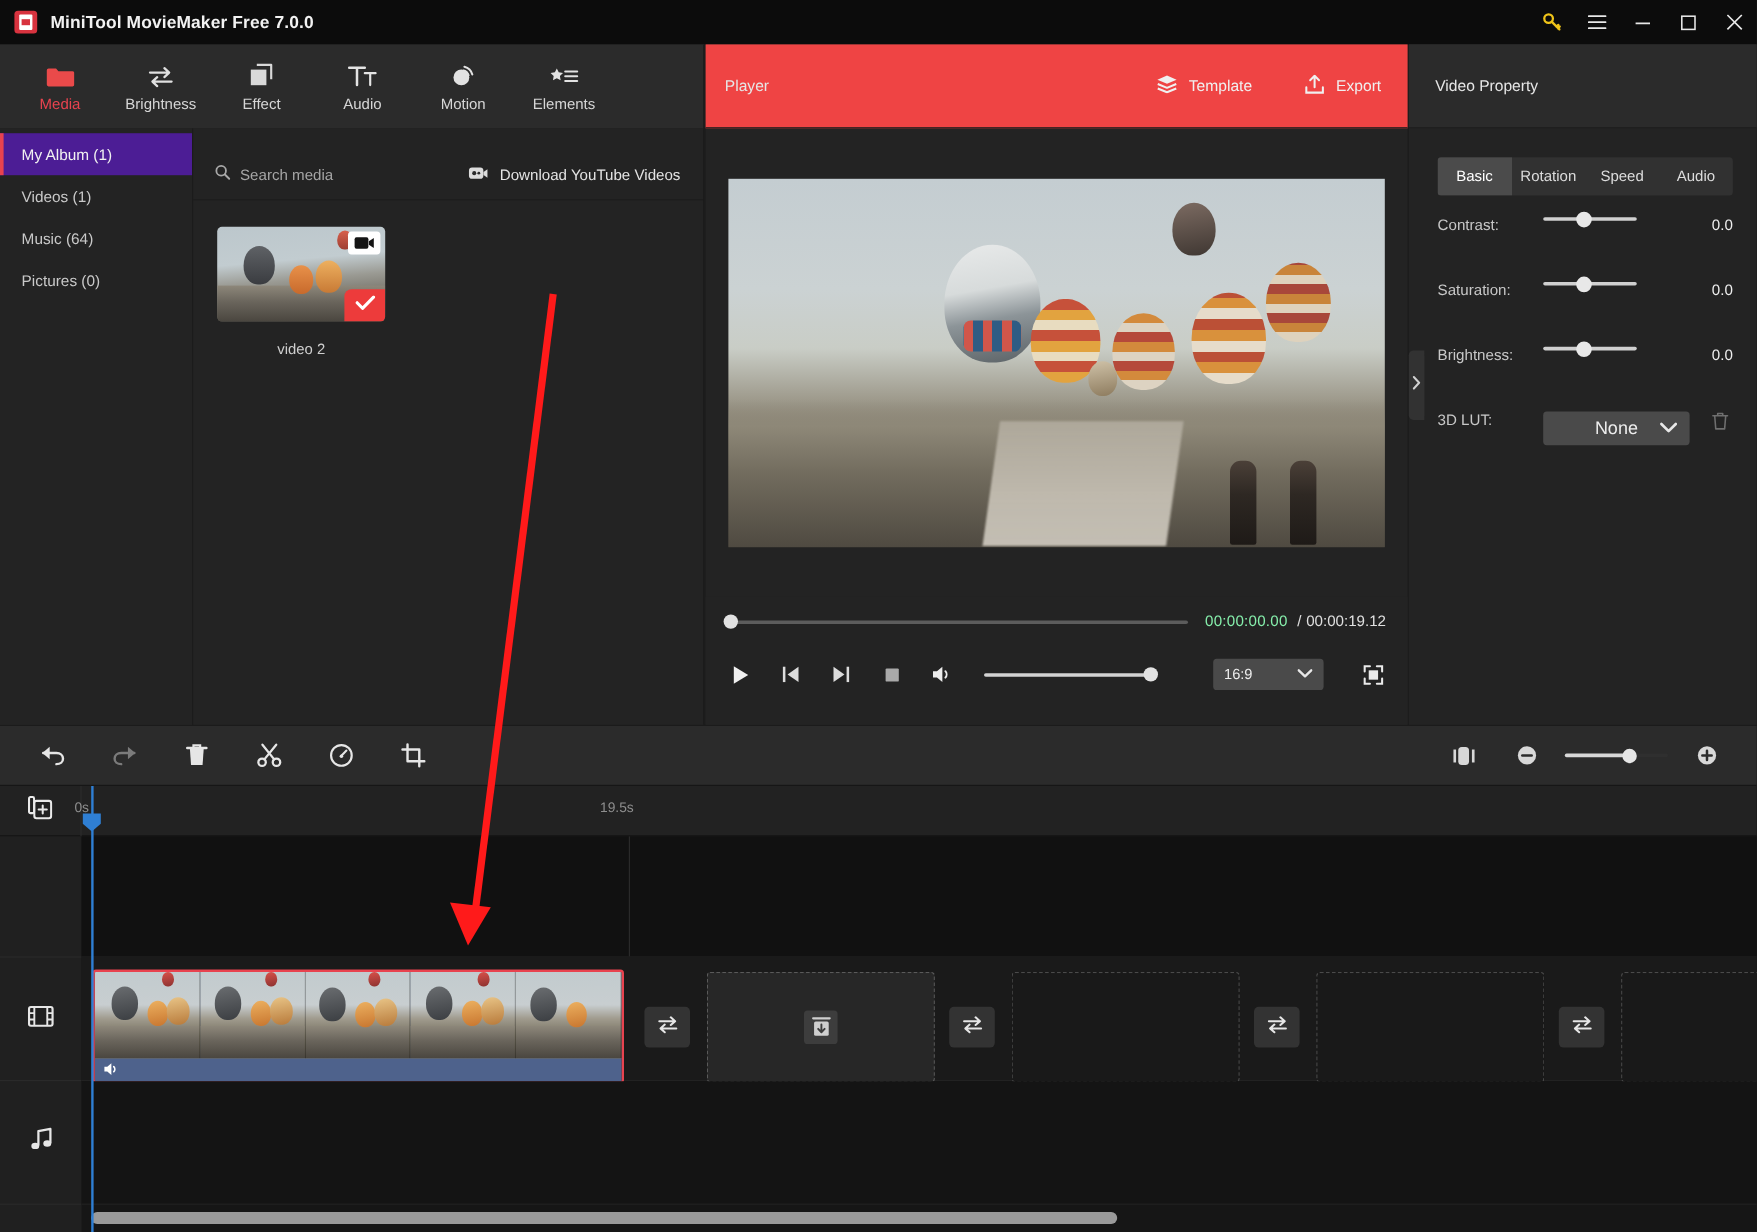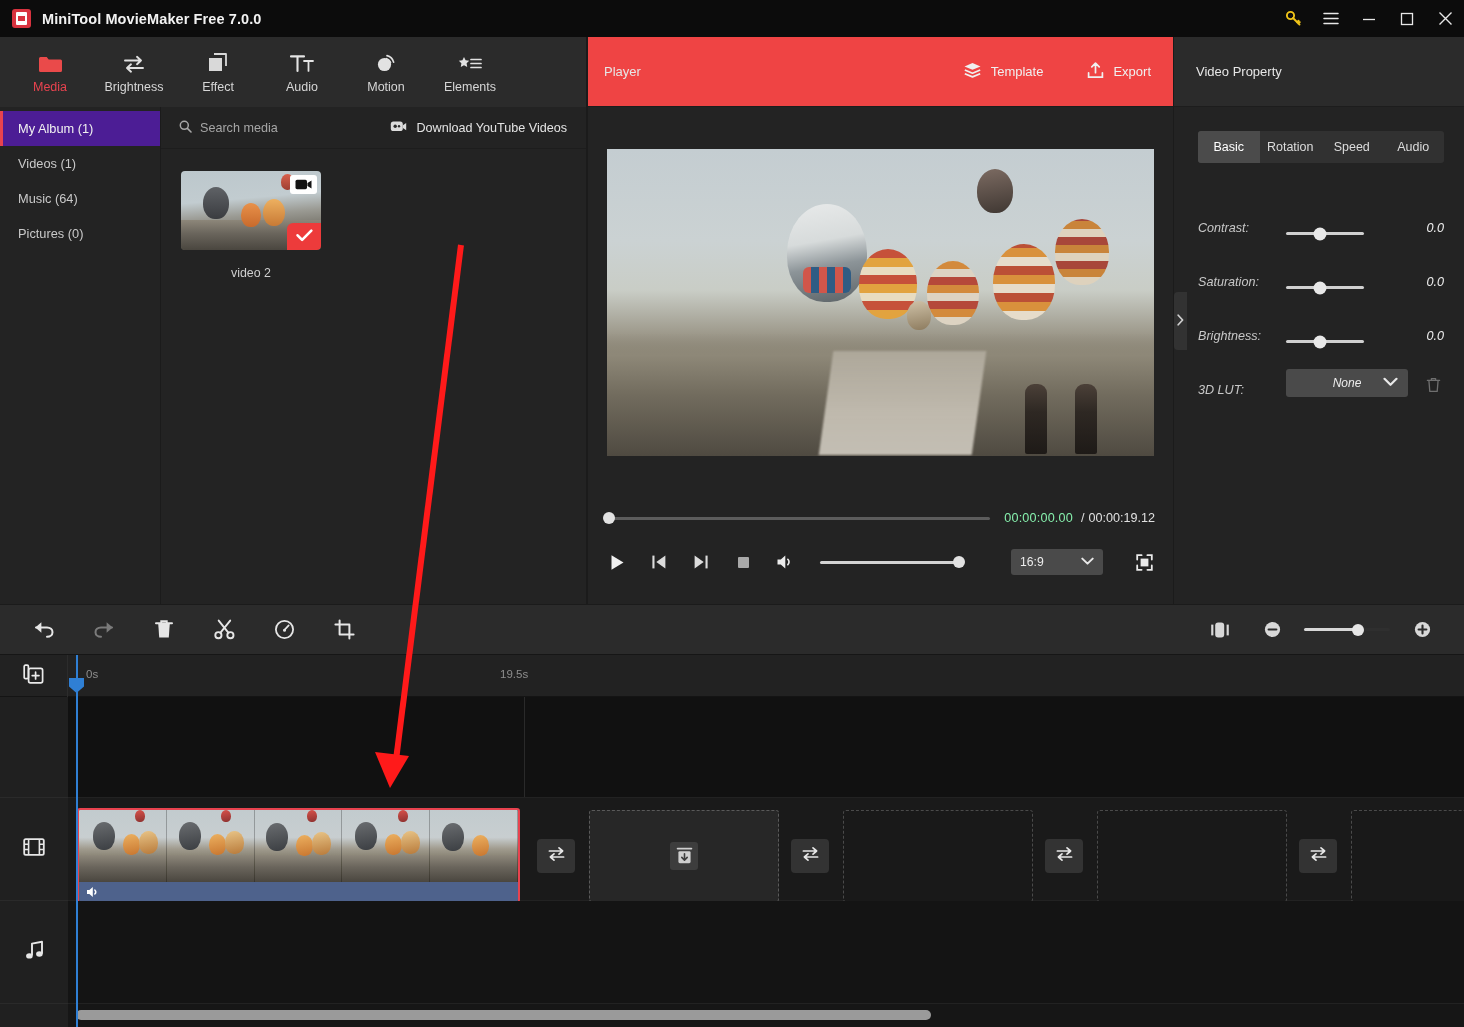--- a/index.html
+++ b/index.html
@@ -65,21 +65,21 @@
   }
   .cat-item {
     height: 35px; display: flex; align-items: center; padding-left: 18px;
     font-size: 12.8px; color: #c9c9c9; position: relative;
   }
   .cat-item.active { background: #4c1d95; color: #f1f1f1; }
   .cat-item.active::before {
     content: ""; position: absolute; left: 0; top: 0; width: 3px; height: 100%;
     background: #e8434f;
   }
-  .media-right { position: absolute; left: 161px; top: 0; right: 0; height: 497px; }
+  .media-right { position: absolute; left: 161px; top: 18px; right: 0; height: 497px; }
   .media-topbar {
     height: 42px; display: flex; align-items: center; border-bottom: 1px solid #1d1d1d;
   }
   .search-wrap { display: flex; align-items: center; gap: 8px; margin-left: 18px; }
   .search-input {
     background: transparent; border: none; outline: none; color: #a6a6a6;
     font-size: 12.6px; font-family: "Liberation Sans", sans-serif; width: 170px;
   }
   .search-input::placeholder { color: #a6a6a6; }
   .yt-dl {
@@ -194,32 +194,32 @@
   .tabs {
     margin: 24px 20px 0 24px; height: 32px; background: #313131; border-radius: 3px;
     display: flex; overflow: hidden;
   }
   .tab {
     flex: 1; display: flex; align-items: center; justify-content: center;
     font-size: 12.5px; color: #dcdcdc;
   }
   .tab.active { background: #4b4b4b; color: #fff; }
   .prop-rows { padding: 18px 20px 0 24px; }
-  .prow { display: flex; align-items: flex-end; height: 54px; font-style: italic; }
+  .prow { display: flex; align-items: flex-start; height: 54px; }
   .prow .plabel { width: 88px; font-size: 12.6px; color: #c8c8c8; }
   .slider { position: relative; width: 78px; height: 3px; background: #d0d0d0; border-radius: 2px; }
   .slider .sknob {
     position: absolute; left: 34px; top: 50%; transform: translate(-50%,-50%);
     width: 13px; height: 13px; border-radius: 50%; background: #e8e8e8;
   }
   .pval { margin-left: auto; font-size: 12.6px; color: #efefef; width: 34px; text-align: right; }
   .lut-select {
     width: 122px; height: 28px; background: #4a4a4a; border-radius: 3px;
     display: flex; align-items: center; justify-content: center; position: relative;
-    font-size: 12px; color: #ededed;
+    font-size: 15px; color: #ededed;
   }
   .lut-select .chev { position: absolute; right: 10px; top: 50%; transform: translateY(-50%); }
   .trash-btn { margin-left: 18px; }
   .prop-foot {
     position: absolute; left: 0; bottom: 12px; width: 290px; display: flex;
     align-items: center; gap: 16px; padding: 0 22px;
   }
   .btn-ghost {
     width: 116px; height: 32px; border: 1px solid #3b3b3b; border-radius: 3px;
     display: flex; align-items: center; justify-content: center;
@@ -744,21 +744,21 @@
     <div class="ruler">
       <div class="ruler-head">
         <span>
           <svg width="21" height="21" viewBox="0 0 21 21">
               <rect x="1.2" y="1.2" width="4.2" height="13.4" rx="1.2" fill="none" stroke="#eaeaea" stroke-width="1.7"></rect>
               <rect x="5.6" y="4.4" width="14" height="14.4" rx="1.8" fill="none" stroke="#eaeaea" stroke-width="1.7"></rect>
               <path d="M9.2 11.6h6.8M12.6 8.2v6.8" stroke="#eaeaea" stroke-width="1.7" stroke-linecap="round"></path>
             </svg>
         </span>
       </div>
-      <span class="tick-label" style="left:86px;">0s</span>
+      <span class="tick-label" style="left:62px;">0s</span>
       <span class="tick-label" style="left:500px;">19.5s</span>
     </div>
 
     <div class="track-head-col">
       <div class="trk-head t1"></div>
       <div class="trk-head t2">
         <span>
           <svg width="22" height="20" viewBox="0 0 22 20">
               <rect x="1.2" y="2.2" width="19.6" height="15.6" rx="1.6" fill="none" stroke="#e6e6e6" stroke-width="1.8"></rect>
               <path d="M5.6 2.2v15.6M16.4 2.2v15.6" stroke="#e6e6e6" stroke-width="1.6"></path>

